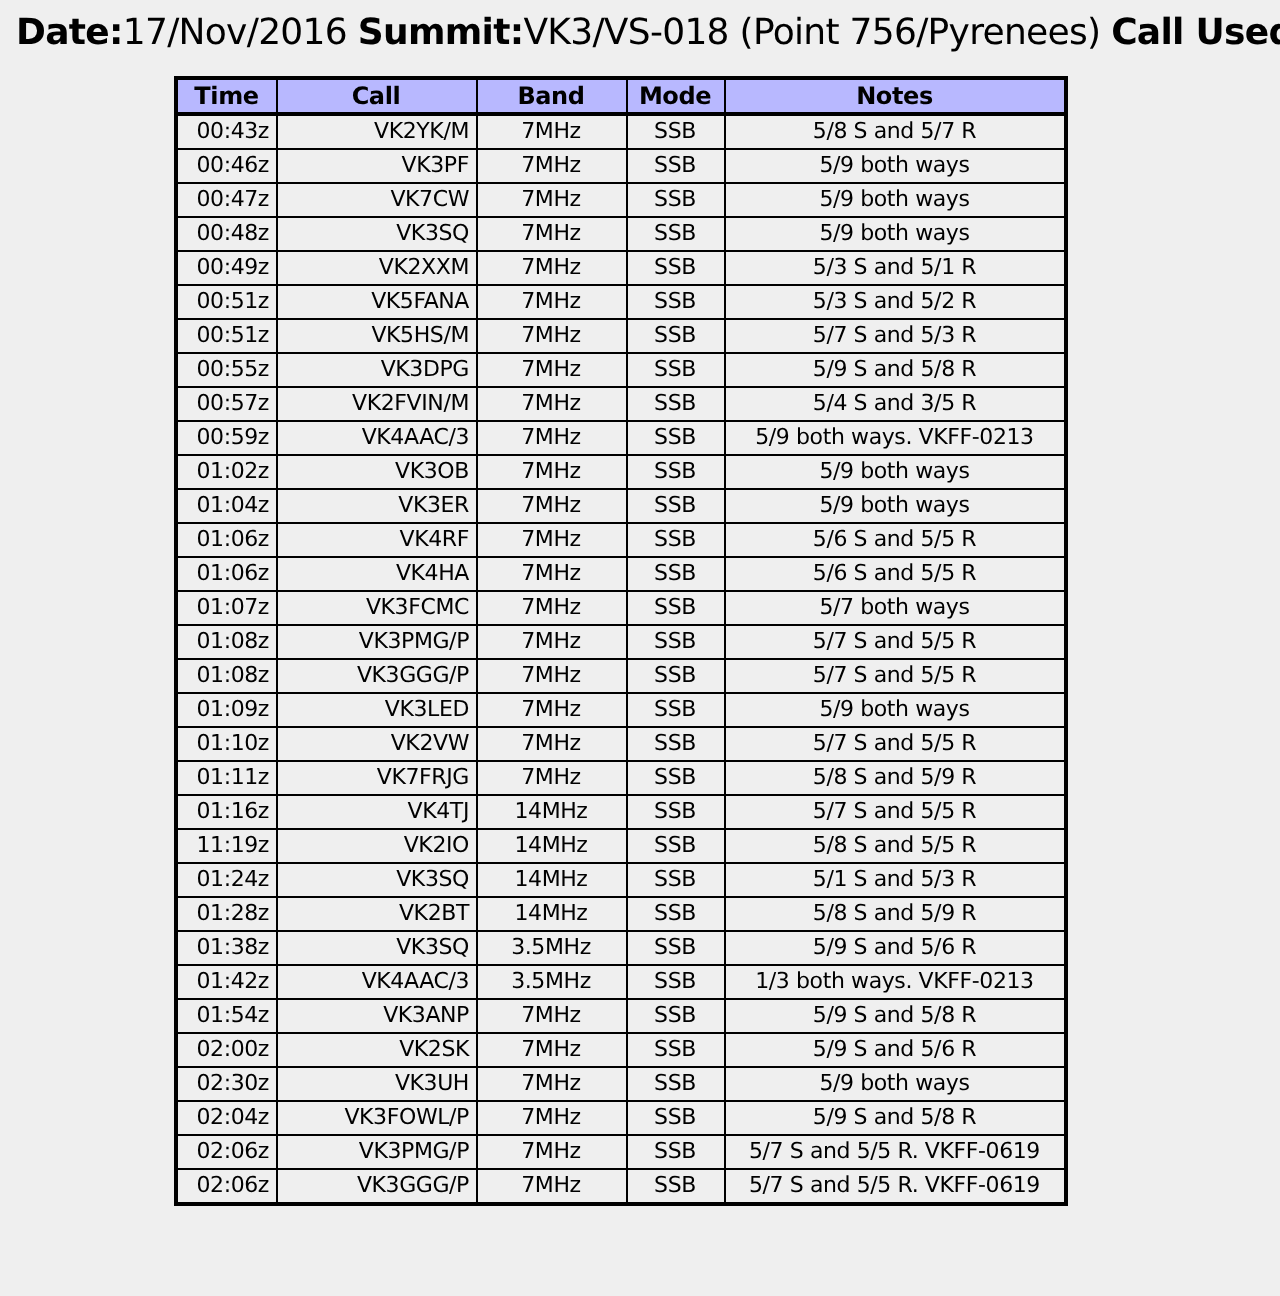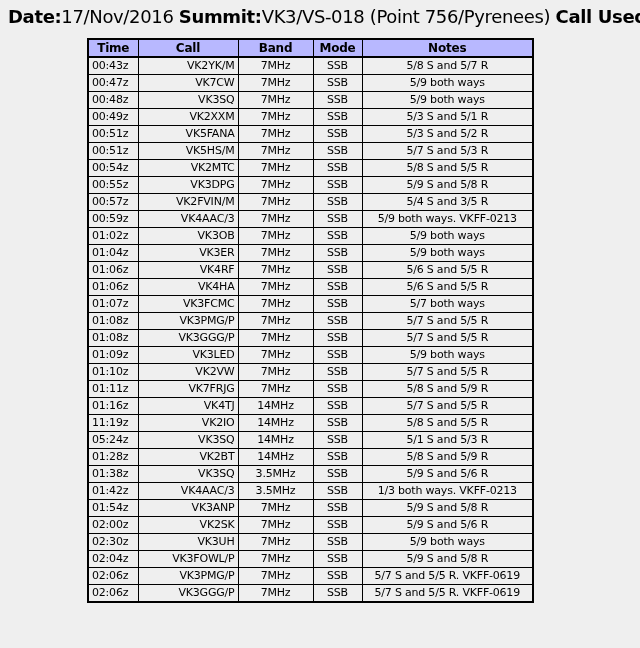--- a/index.html
+++ b/index.html
@@ -36,21 +36,21 @@
       letter-spacing: -0.2px;
     }
     table.log th {
       background: #b8b8ff;
       font-weight: bold;
       font-size: 12px;
       text-align: center;
       border-bottom: 2px solid #000;
     }
     table.log td { background: #efefef; }
-    td.c-time { text-align: left; padding-left: 4px; }
+    td.c-time { text-align: right; padding-left: 4px; }
     td.c-call { text-align: right; padding-left: 2px; }
     td.c-band, td.c-mode { text-align: center; }
     td.c-notes { text-align: center; padding-left: 2px; }
   </style>
 </head>
 <body>
 
 <div class="summary">
   <b>Date:</b><span>17/Nov/2016</span>
   <b>Summit:</b><span>VK3/VS-018 (Point 756/Pyrenees)</span>
@@ -79,20 +79,27 @@
   </thead>
   <tbody id="log-body">
       <tr>
         <td class="c-time">00:43z</td>
         <td class="c-call">VK2YK/M</td>
         <td class="c-band">7MHz</td>
         <td class="c-mode">SSB</td>
         <td class="c-notes">5/8 S and 5/7 R</td>
       </tr>
       <tr>
+        <td class="c-time">00:46z</td>
+        <td class="c-call">VK3PF</td>
+        <td class="c-band">7MHz</td>
+        <td class="c-mode">SSB</td>
+        <td class="c-notes">5/9 both ways</td>
+      </tr>
+      <tr>
         <td class="c-time">00:47z</td>
         <td class="c-call">VK7CW</td>
         <td class="c-band">7MHz</td>
         <td class="c-mode">SSB</td>
         <td class="c-notes">5/9 both ways</td>
       </tr>
       <tr>
         <td class="c-time">00:48z</td>
         <td class="c-call">VK3SQ</td>
         <td class="c-band">7MHz</td>
@@ -112,27 +119,20 @@
         <td class="c-band">7MHz</td>
         <td class="c-mode">SSB</td>
         <td class="c-notes">5/3 S and 5/2 R</td>
       </tr>
       <tr>
         <td class="c-time">00:51z</td>
         <td class="c-call">VK5HS/M</td>
         <td class="c-band">7MHz</td>
         <td class="c-mode">SSB</td>
         <td class="c-notes">5/7 S and 5/3 R</td>
-      </tr>
-      <tr>
-        <td class="c-time">00:54z</td>
-        <td class="c-call">VK2MTC</td>
-        <td class="c-band">7MHz</td>
-        <td class="c-mode">SSB</td>
-        <td class="c-notes">5/8 S and 5/5 R</td>
       </tr>
       <tr>
         <td class="c-time">00:55z</td>
         <td class="c-call">VK3DPG</td>
         <td class="c-band">7MHz</td>
         <td class="c-mode">SSB</td>
         <td class="c-notes">5/9 S and 5/8 R</td>
       </tr>
       <tr>
         <td class="c-time">00:57z</td>
@@ -226,21 +226,21 @@
         <td class="c-notes">5/7 S and 5/5 R</td>
       </tr>
       <tr>
         <td class="c-time">11:19z</td>
         <td class="c-call">VK2IO</td>
         <td class="c-band">14MHz</td>
         <td class="c-mode">SSB</td>
         <td class="c-notes">5/8 S and 5/5 R</td>
       </tr>
       <tr>
-        <td class="c-time">05:24z</td>
+        <td class="c-time">01:24z</td>
         <td class="c-call">VK3SQ</td>
         <td class="c-band">14MHz</td>
         <td class="c-mode">SSB</td>
         <td class="c-notes">5/1 S and 5/3 R</td>
       </tr>
       <tr>
         <td class="c-time">01:28z</td>
         <td class="c-call">VK2BT</td>
         <td class="c-band">14MHz</td>
         <td class="c-mode">SSB</td>

